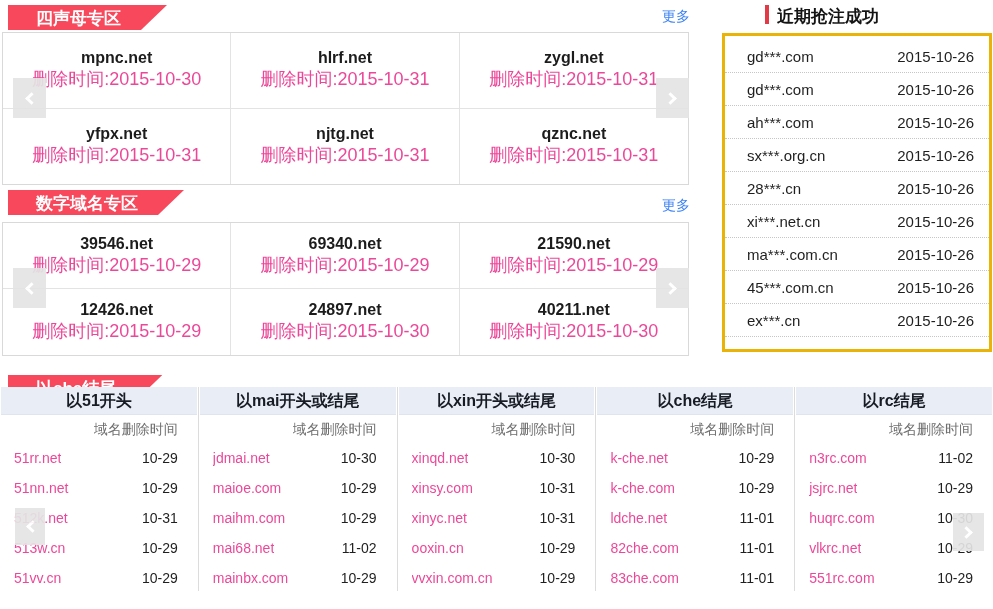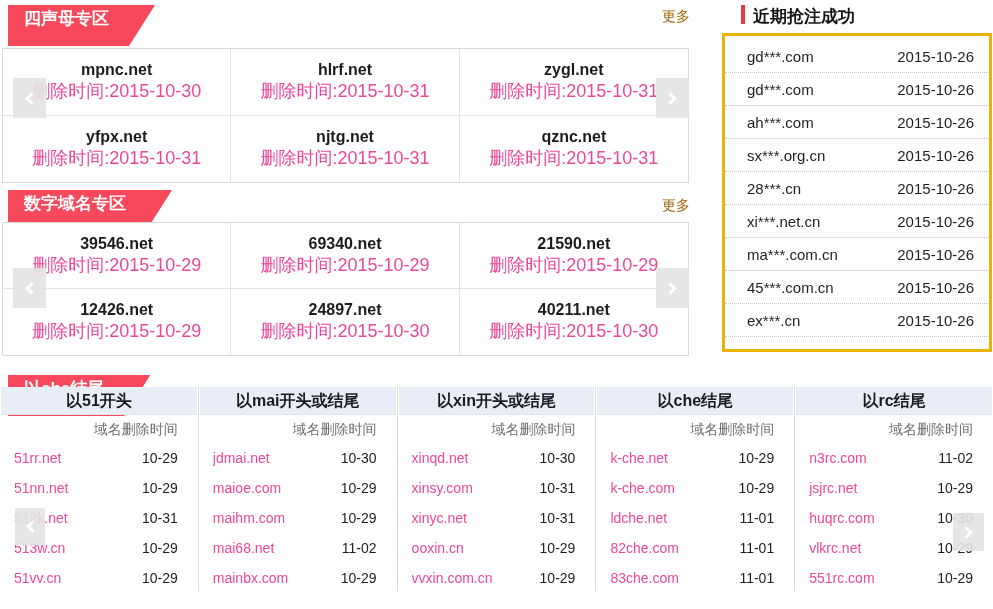--- a/index.html
+++ b/index.html
@@ -3,27 +3,27 @@
 <meta charset="utf-8">
 <style>
   * { margin:0; padding:0; box-sizing:border-box; }
   html,body { background:#fff; }
   .page {
     position:relative; width:993px; height:609px; overflow:hidden;
     background:#fff; font-family:"Liberation Sans","DejaVu Sans",sans-serif;
   }
   
   .ribbon {
-    position:absolute; left:8px; height:41px; line-height:28px;
+    position:absolute; left:8px; height:25px; line-height:28px;
     background:#f8485c; color:#fff; font-weight:bold; font-size:17px;
-    padding:0 46px 0 16px;
+    padding:0 46px 0 28px;
     clip-path:polygon(0 0,100% 0,calc(100% - 26px) 100%,0 100%);
   }
   .more {
-    position:absolute; font-size:14px; color:#a16207; cursor:pointer;
+    position:absolute; font-size:14px; color:#3b82f6; cursor:pointer;
     text-decoration:none;
   }
   
   .card-box {
     position:absolute; left:2px; width:687px; background:#fff;
     border:1px solid #d9d9d9; display:grid;
     grid-template-columns:1fr 1fr 1fr; grid-template-rows:1fr 1fr;
   }
   .card {
     display:flex; flex-direction:column; align-items:center; justify-content:center;
@@ -35,21 +35,21 @@
   .card .del { font-size:18px; color:#ec4899; }
   
   .arrow {
     position:absolute; display:flex; align-items:center; justify-content:center;
     background:#e4e4e4; opacity:.92; border:none; cursor:pointer; z-index:5;
   }
   .chev { display:inline-block; width:9px; height:9px; border:solid #fff; border-width:0 3px 3px 0; }
   .chev-left  { transform:rotate(135deg); margin-left:4px; }
   .chev-right { transform:rotate(-45deg); margin-right:4px; }
   
-  .rp-title { position:absolute; left:700px; top:5px; display:flex; align-items:flex-start;padding-left:41px; }
+  .rp-title { position:absolute; left:724px; top:5px; display:flex; align-items:flex-start;padding-left:41px; }
   .rp-bar { width:4px; height:19px; background:#e23a46; margin-right:8px; }
   .rp-text { font-size:17px; font-weight:bold; color:#141414; }
   .rp-box {
     position:absolute; left:722px; top:33px; width:270px; height:319px;
     border:3px solid #eab308; background:#fff; padding:4px 0 12px 0;
     display:flex; flex-direction:column;
   }
   .rp-row {
     height:34px; display:flex; align-items:center; justify-content:space-between;
     padding:0 15px 0 22px; border-bottom:1px dotted #c6c6c6; font-size:15px; color:#1f1f1f;
@@ -76,21 +76,21 @@
   .hot-domain { cursor:pointer; }
 </style>
 </head>
 <body>
 
 <div class="page">
 
   <div class="ribbon" style="top:5px">四声母专区</div>
   <a class="more" style="top:8px; left:662px">更多</a>
 
-  <div class="card-box" style="top:48px; height:135px">
+  <div class="card-box" style="top:32px; height:153px">
     <div class="card br bb">
       <div class="dom">mpnc.net</div>
       <div class="del">删除时间:2015-10-30</div>
     </div>
     <div class="card br bb">
       <div class="dom">hlrf.net</div>
       <div class="del">删除时间:2015-10-31</div>
     </div>
     <div class="card bb">
       <div class="dom">zygl.net</div>

